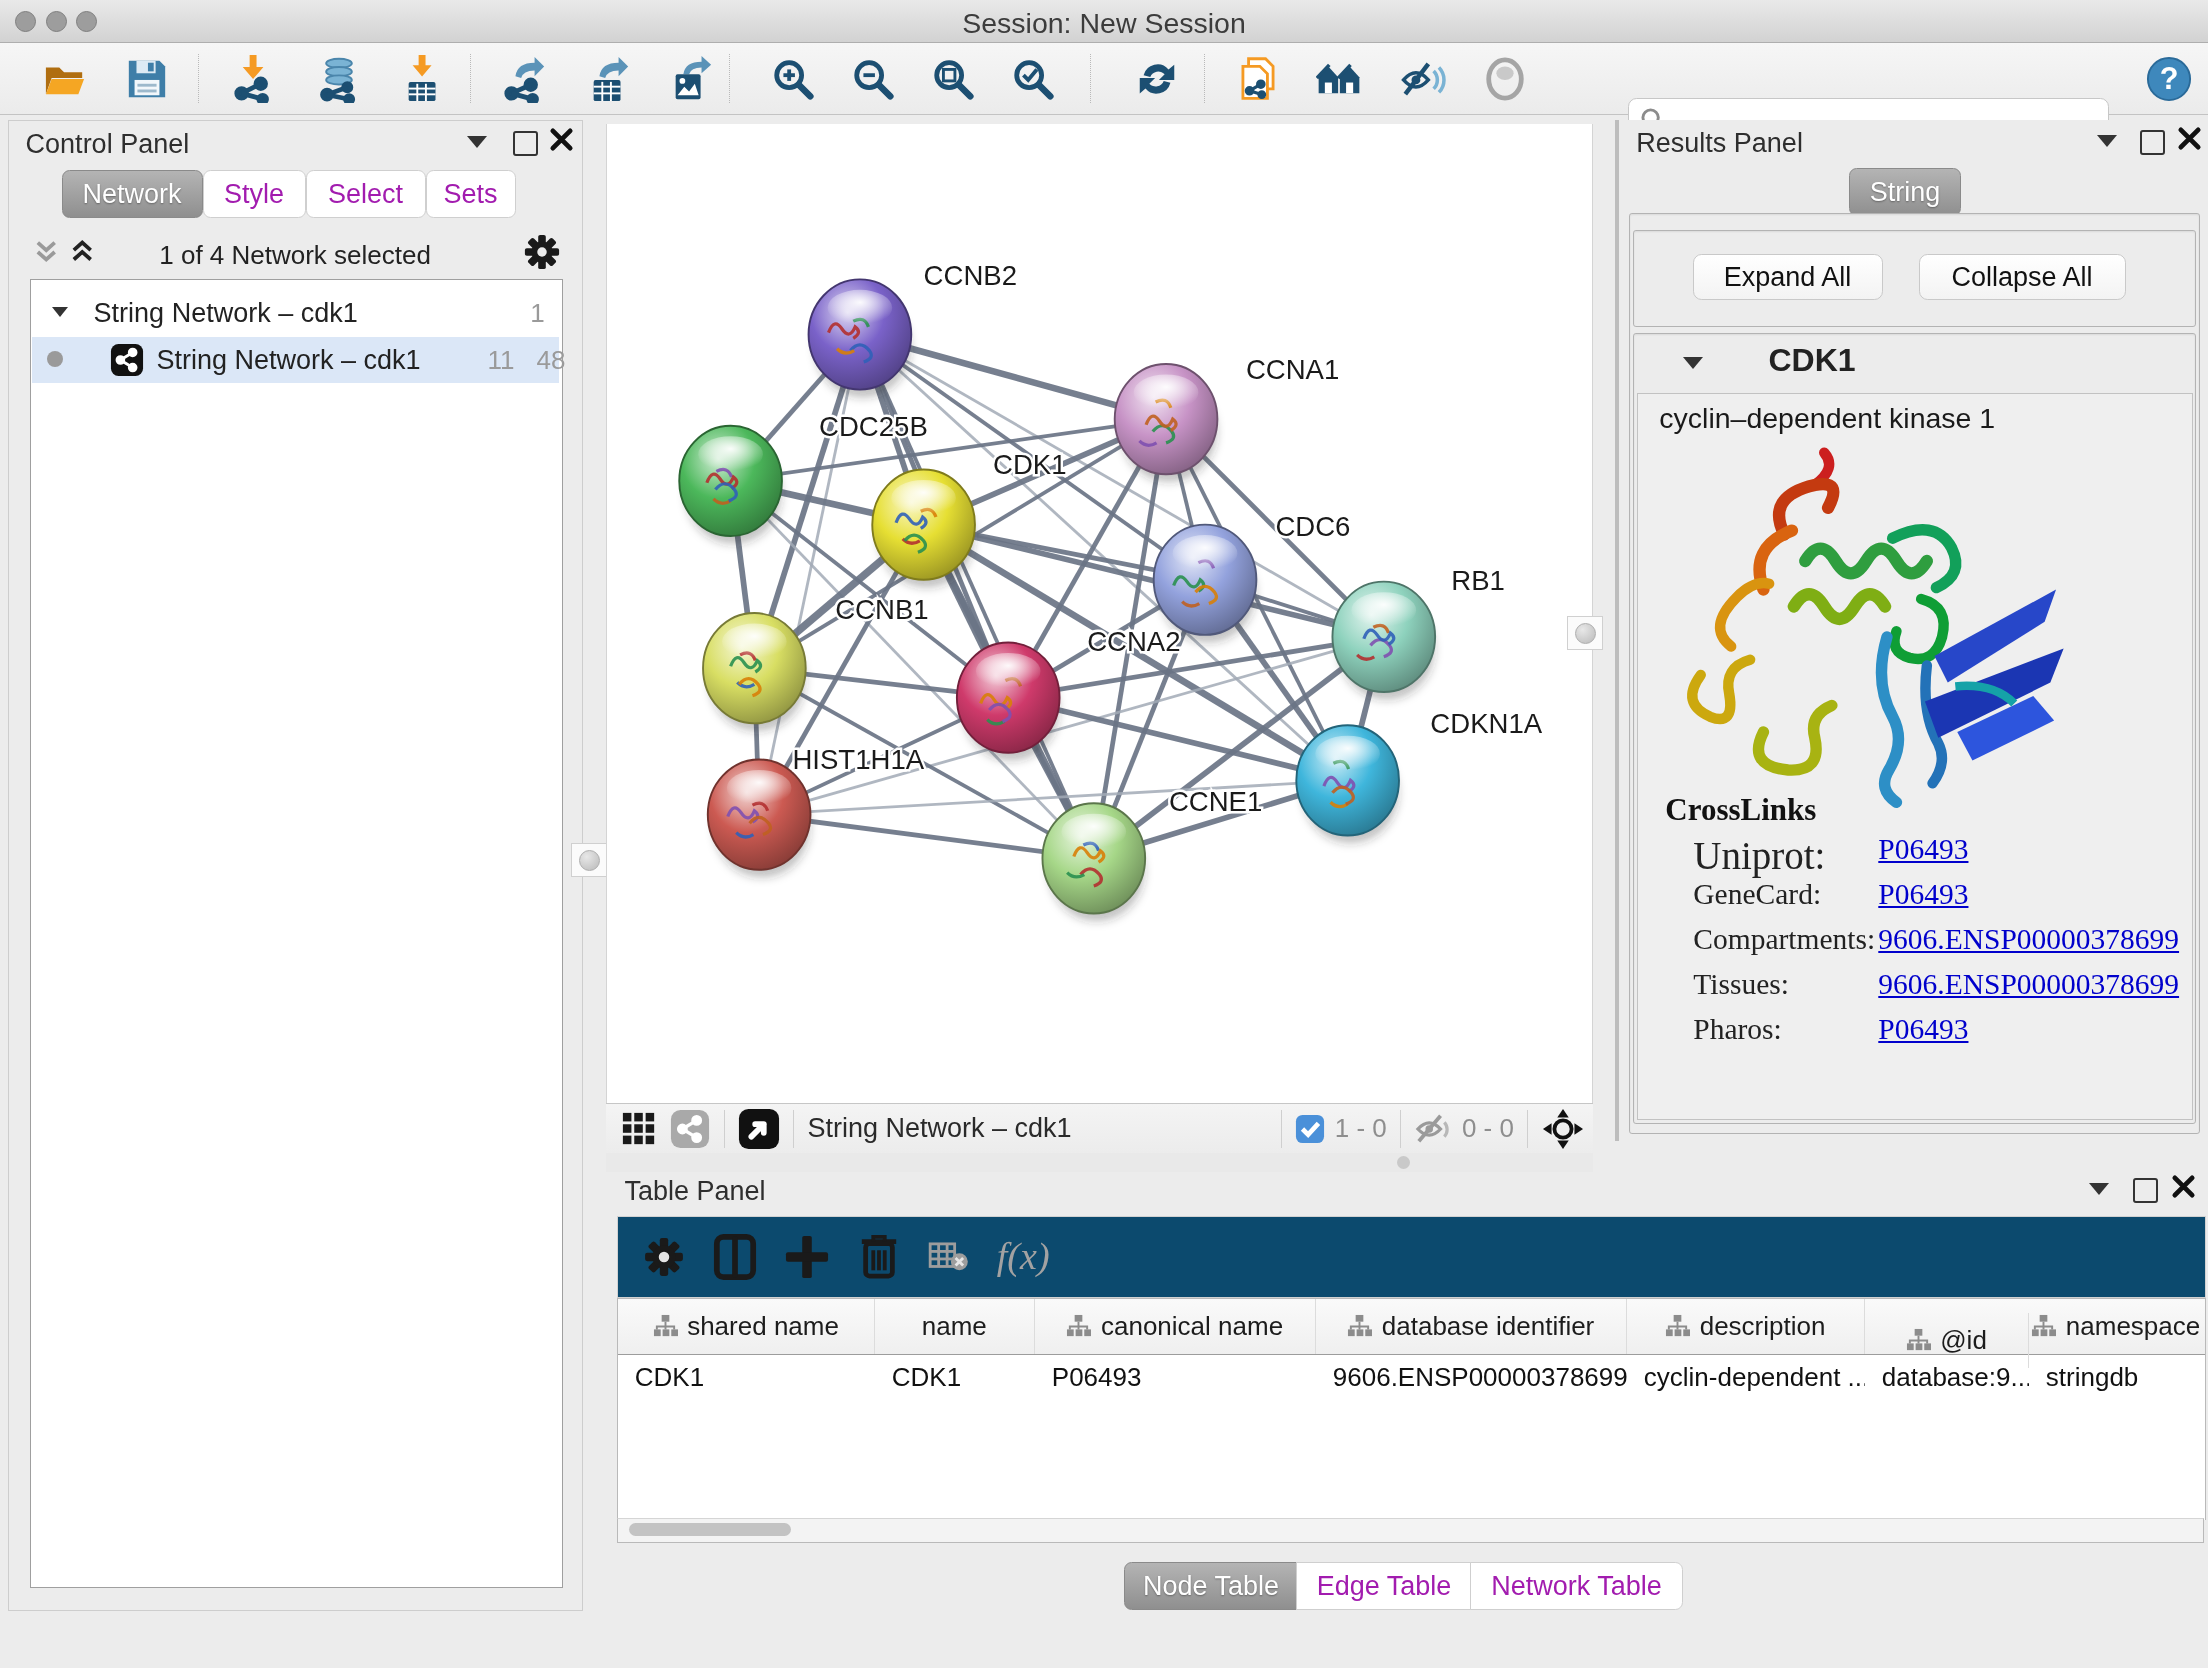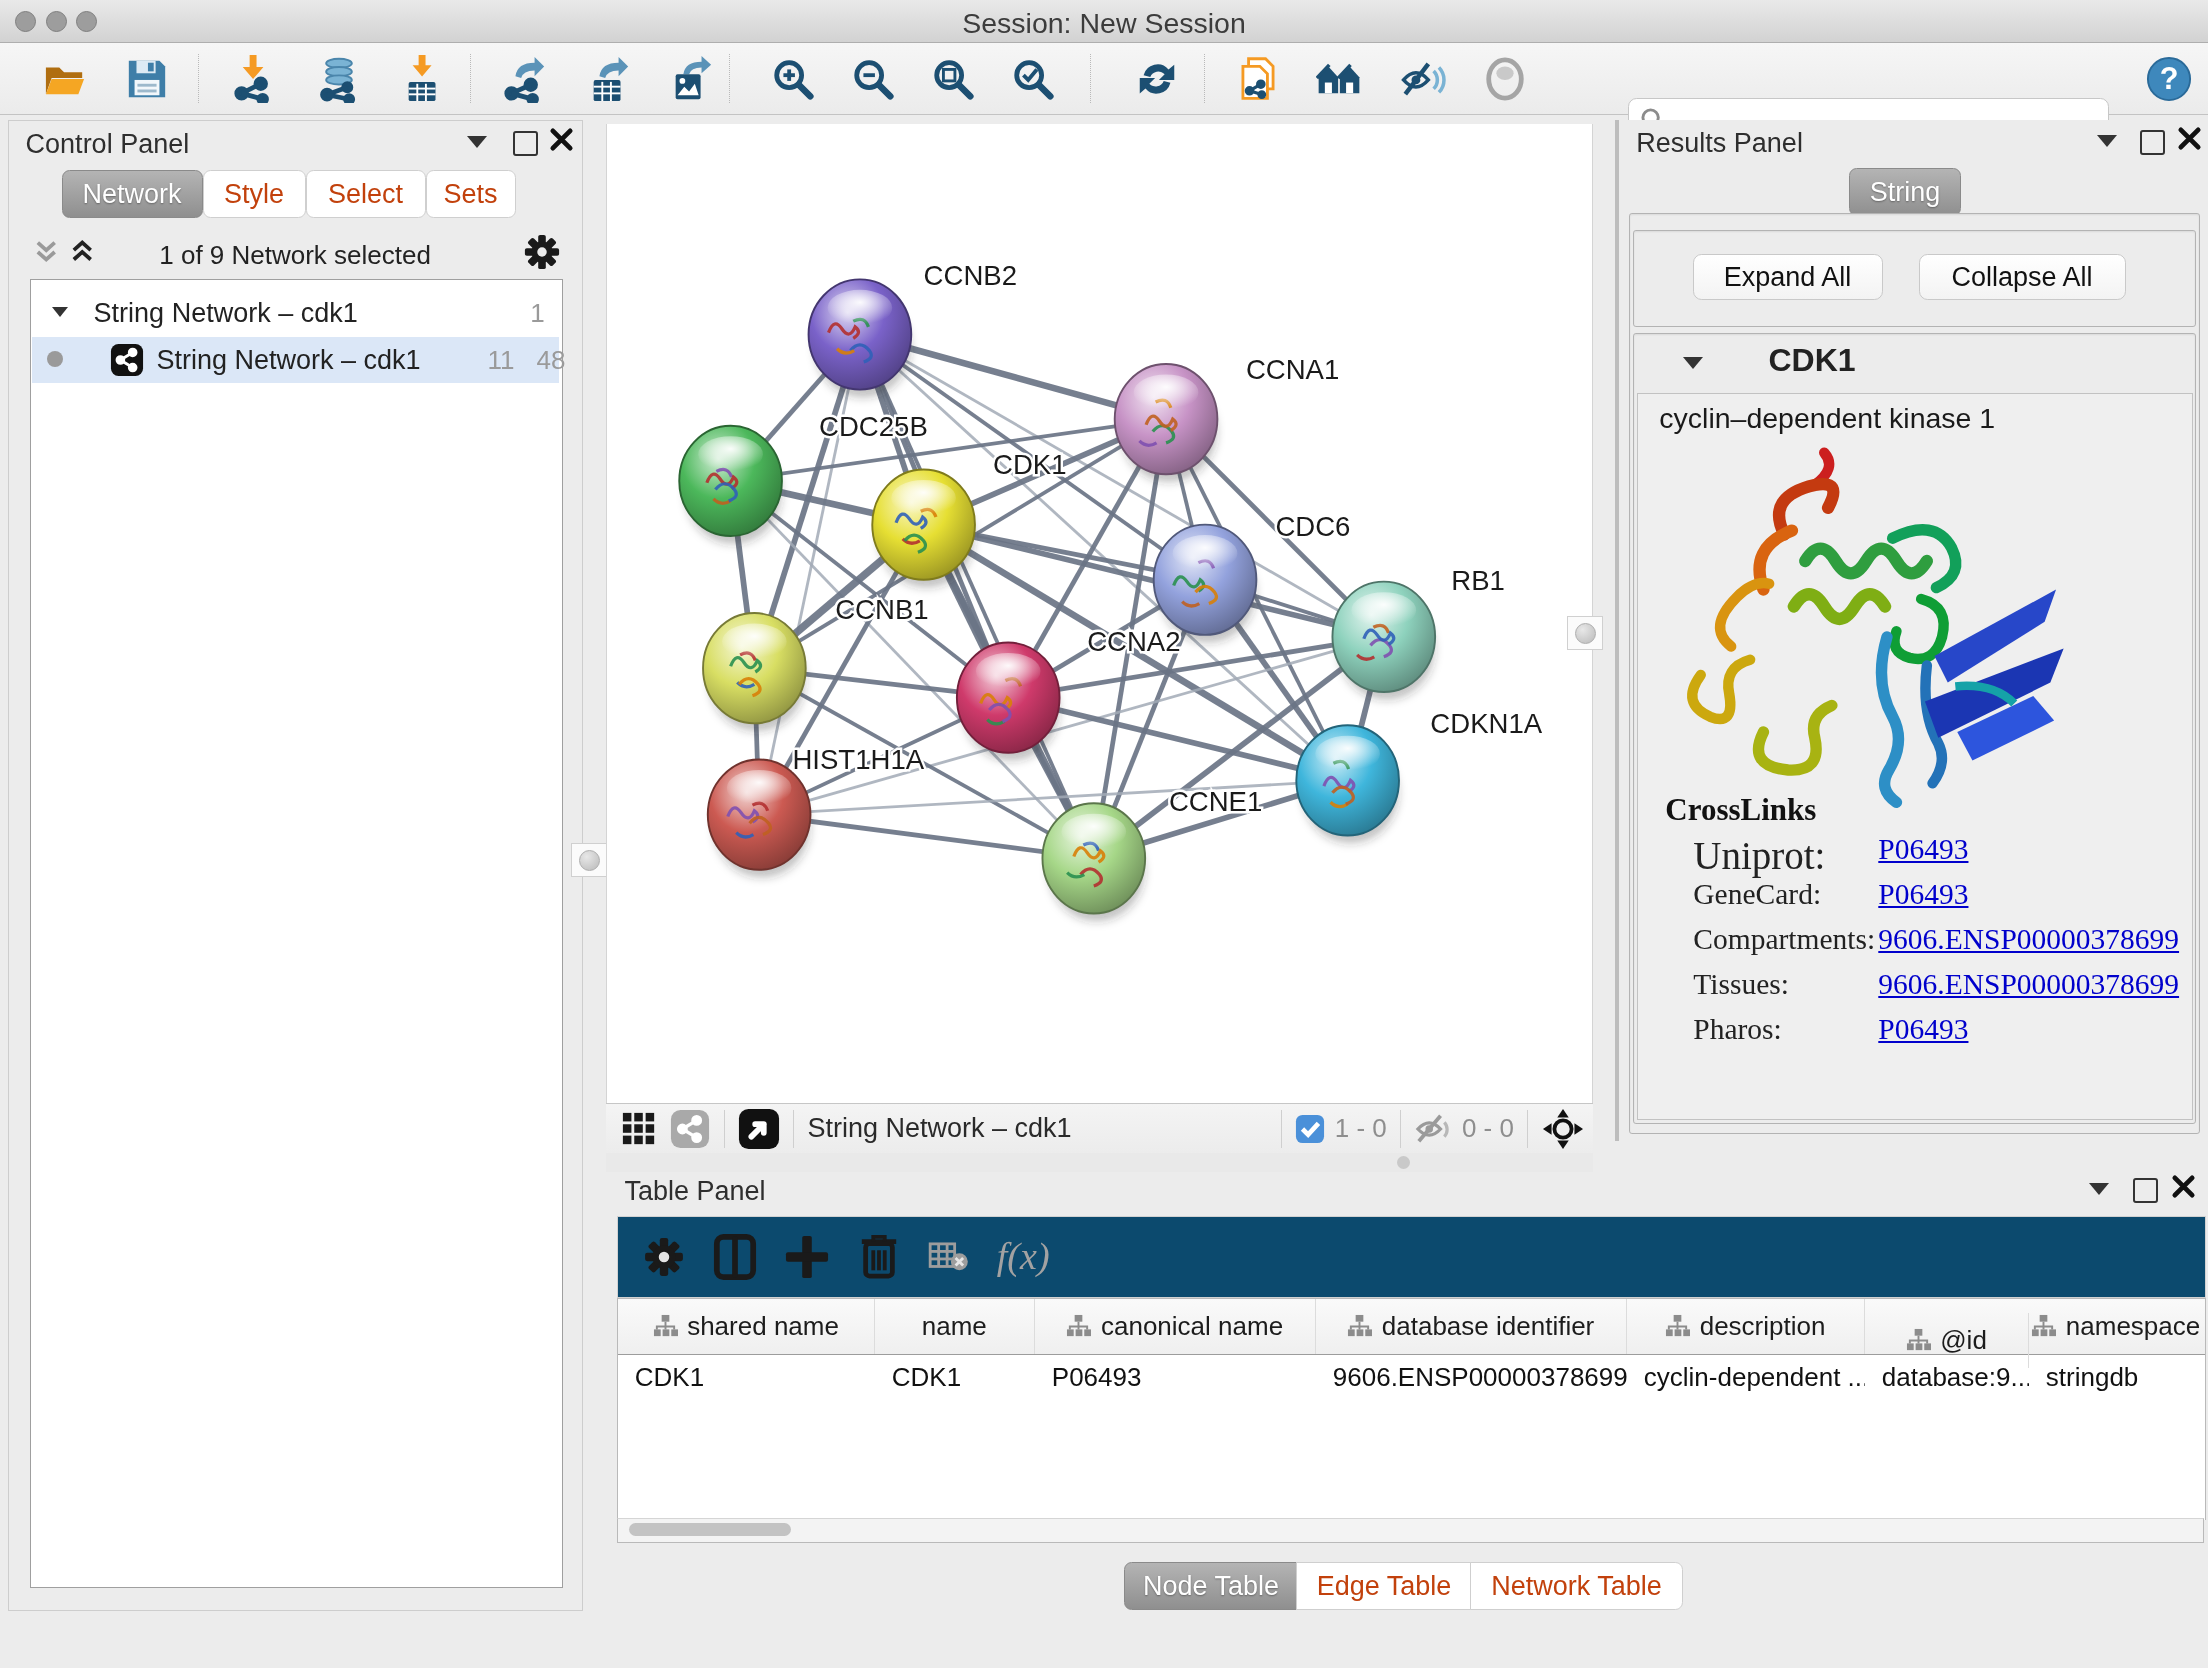--- a/index.html
+++ b/index.html
@@ -12,21 +12,21 @@
   
   .toolbar{left:0;top:43px;width:2208px;height:71px;background:linear-gradient(#f6f6f6,#ebebeb);border-bottom:1.9px solid #c3c3c3;}
   .tbi{top:13.3px;width:46px;height:46px;display:flex;align-items:center;justify-content:center;}
   .tsep{top:11.4px;width:0px;height:49px;border-left:1.9px dotted #b9b9b9;}
   .searchbox{left:1628px;top:55px;width:481px;height:44px;background:#fff;border:1.9px solid #c7c7c7;border-radius:8.6px;display:flex;align-items:center;padding-left:11.4px;box-sizing:border-box;}
   .searchbox input{border:none;outline:none;font-size:25px;width:418px;background:transparent;font-family:"Liberation Sans",sans-serif;}
   
   .ptitle{font-size:27px;color:#2e2e2e;}
   .tri-down{width:0;height:0;border-left:10.5px solid transparent;border-right:10.5px solid transparent;border-top:12.4px solid #333;}
   .floatbox{width:21px;height:21px;border:2.9px solid #333;border-radius:2.9px;}
-  .tab{height:46px;display:flex;align-items:center;justify-content:center;font-size:27px;background:#fff;border:1px solid #cfcfcf;border-radius:7.6px 7.6px 7.6px 7.6px;color:#c2410c;}
+  .tab{height:46px;display:flex;align-items:center;justify-content:center;font-size:27px;background:#fff;border:1px solid #cfcfcf;border-radius:7.6px 7.6px 7.6px 7.6px;color:#a21caf;}
   .tab.active{background:linear-gradient(#b4b4b4,#8f8f8f);color:#fff;border-color:#8a8a8a;text-shadow:0 1px 1.9px rgba(0,0,0,.35);}
   
   .cp-listbox{background:#fff;border:1.9px solid #9f9f9f;}
   .row-sel{background:#dbe7f7;}
   .count{color:#9a9a9a;}
   
   .canvas{background:#fff;border-left:1px solid #d4d4d4;border-right:1px solid #d4d4d4;}
   .netfooter{background:linear-gradient(#f4f4f4,#ececec);border-top:1.9px solid #c6c6c6;display:flex;align-items:center;}
   .vdiv{width:0;height:38px;border-left:1.9px solid #cfcfcf;margin:0 13.3px;}
   
@@ -265,21 +265,21 @@
         </svg>
     </div>
     <div class="abs" style="left:59px;top:116px;">
       <svg width="28.5" height="30" viewBox="0 0 30 32">
           <g fill="none" stroke="#222" stroke-width="4">
             <path d="M6 14 l9 -8 9 8"></path>
             <path d="M6 24 l9 -8 9 8"></path>
           </g>
         </svg>
     </div>
-    <div class="abs" style="left:0;top:119px;width:573px;text-align:center;font-size:26px;">1 of 9 Network selected</div>
+    <div class="abs" style="left:0;top:119px;width:573px;text-align:center;font-size:26px;">1 of 4 Network selected</div>
     <div class="abs" style="left:514px;top:112px;">
       <svg width="38" height="38" viewBox="0 0 40 40">
         <g fill="#1a1a1a">
           <rect x="16" y="2" width="8" height="36" rx="2"></rect>
             <rect x="2" y="16" width="36" height="8" rx="2"></rect>
           <rect x="16" y="2" width="8" height="36" rx="2" transform="rotate(45 20 20)"></rect>
             <rect x="2" y="16" width="36" height="8" rx="2" transform="rotate(45 20 20)"></rect>
           <circle cx="20" cy="20" r="11"></circle>
         </g>
         <circle cx="20" cy="20" r="5" fill="#ececec"></circle>

